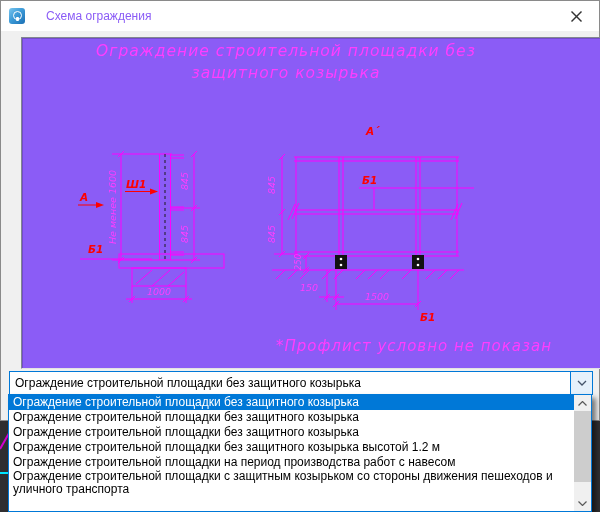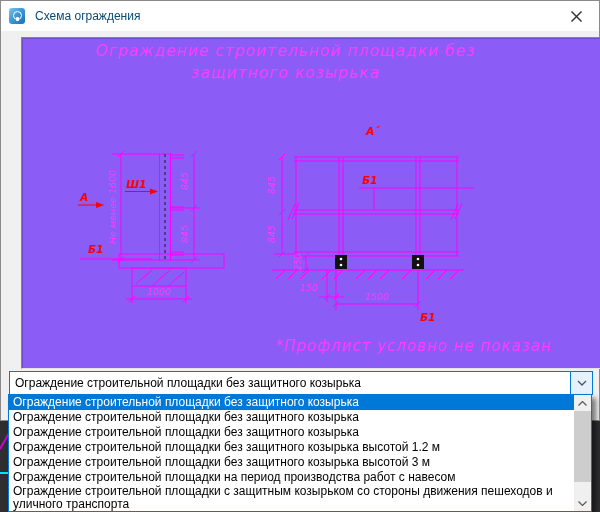--- a/index.html
+++ b/index.html
@@ -23,21 +23,21 @@
     position:relative;flex:0 0 auto;
   }
   .app-icon::after{
     content:"";position:absolute;left:4px;top:3px;width:7px;height:7px;
     border:1.5px solid #ffffff;border-radius:50%;
   }
   .app-icon::before{
     content:"";position:absolute;left:7px;top:9px;width:3px;height:4px;
     background:#ffffff;border-radius:1px;
   }
-  .win-title{margin-left:10px;font-size:12px;color:#0c4a6e;}
+  .win-title{margin-left:21px;font-size:12px;color:#8b5cf6;}
   .close-btn{
     position:absolute;right:0;top:0;width:45px;height:30px;
     display:flex;align-items:center;justify-content:center;cursor:default;
   }
   
   .panel{
     position:absolute;left:20px;top:36px;width:584px;height:332px;
     background:#8b5cf6;box-sizing:border-box;
     border-top:1px solid #828790;border-left:1px solid #828790;
     border-right:1px solid #e3e3e3;border-bottom:1px solid #e3e3e3;
@@ -248,21 +248,20 @@
   </div>
 </div>
 
 <div class="list">
   <div class="items">
 
   <div class="item selected">Ограждение строительной площадки без защитного козырька</div>
       <div class="item">Ограждение строительной площадки без защитного козырька</div>
       <div class="item">Ограждение строительной площадки без защитного козырька</div>
       <div class="item">Ограждение строительной площадки без защитного козырька высотой 1.2 м</div>
-      <div class="item">Ограждение строительной площадки без защитного козырька высотой 3 м</div>
       <div class="item">Ограждение строительной площадки на период производства работ с навесом</div>
       <div class="item">Ограждение строительной площадки с защитным козырьком со стороны движения пешеходов и уличного транспорта</div>
     </div>
   <div class="scrollbar">
     <div class="sb-btn up">
       <svg width="9" height="5" viewBox="0 0 9 5">
         <polyline points="0.5,4.5 4.5,0.5 8.5,4.5" fill="none" stroke="#5a5a5a" stroke-width="1.2"></polyline>
       </svg>
     </div>
     <div class="sb-thumb"></div>

